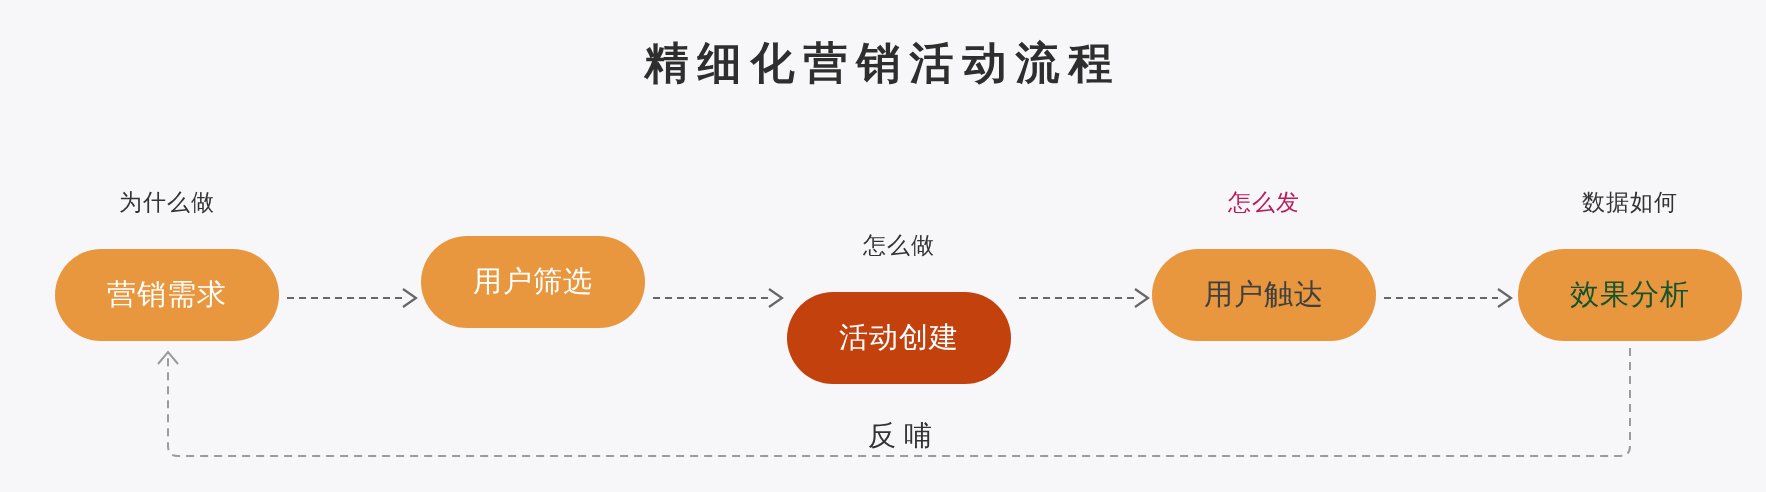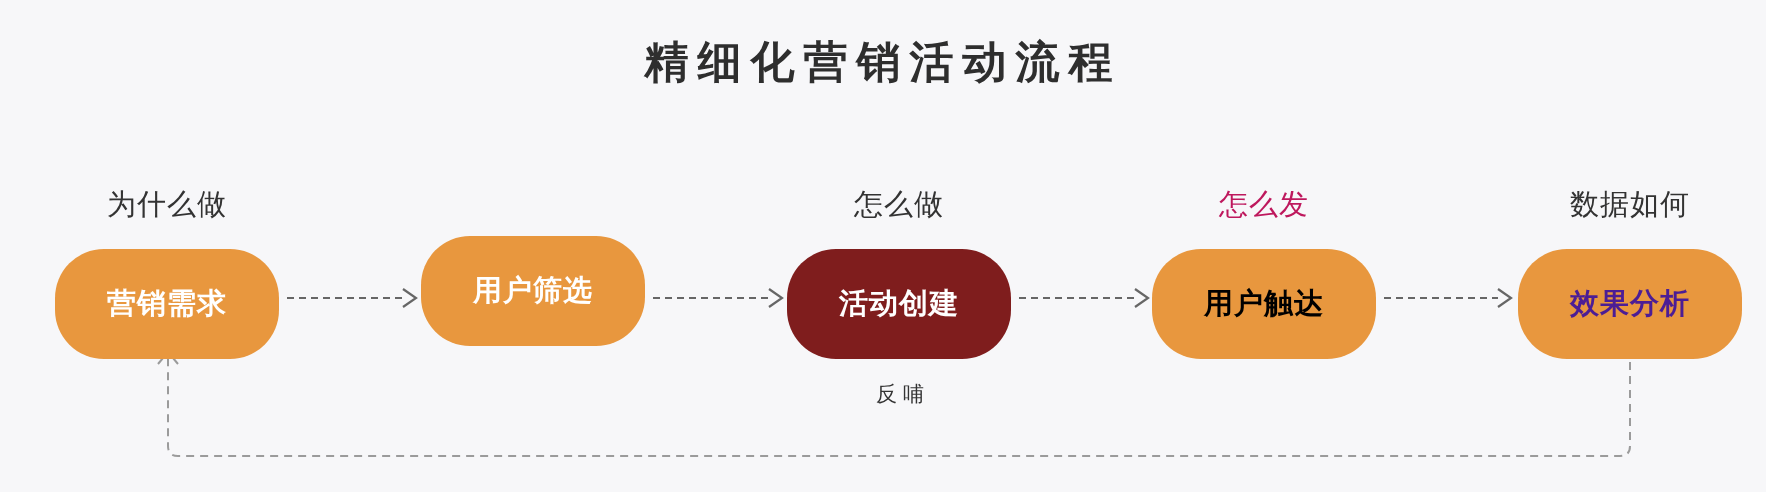--- a/index.html
+++ b/index.html
@@ -20,60 +20,61 @@
     letter-spacing:9px;
     color:#2e2e2e;
     white-space:nowrap;
   }
   .stage {
     position:absolute; top:190px;
     width:224px;
     text-align:center;
   }
   .stage .question {
-    font-size:29px; line-height:29px;
+    font-size:23px; line-height:29px;
     color:#333333;
     letter-spacing:1px;
     margin-bottom:30px;
     white-space:nowrap;
+    font-family:Liberation Mono, monospace;
   }
   .stage .pill {
-    width:224px; height:110px;
+    width:224px; height:92px;
     border-radius:49px;
     background:#e8973e;
     color:#ffffff;
-    font-size:29px; font-weight:bold;
+    font-size:29px; font-weight:normal;
     letter-spacing:1px;
     display:flex; align-items:center; justify-content:center;
     white-space:nowrap;
   }
   .s1 { left:55px; }
   .s2 { left:421px; }
-  .s3 { left:787px; }
+  .s3 { left:787px;margin-top:43px; }
   .s4 { left:1152px; }
   .s5 { left:1518px; }
   .connector-layer {
     position:absolute; top:0; left:0;
     width:1766px; height:492px;
     pointer-events:none;
   }
   .feedback-label {
-    position:absolute; top:380px; left:900px;
+    position:absolute; top:422px; left:900px;
     transform:translateX(-50%);
-    font-size:21px; line-height:28px;
+    font-size:28px; line-height:28px;
     color:#333333;
     white-space:nowrap;
   }
 </style>
 </head>
 <body>
 
 <div class="canvas">
 
-  <div class="title" style="color: rgb(46, 46, 46); font-family: Liberation Serif, serif;">精细化营销活动流程</div>
+  <div class="title" style="color: rgb(46, 46, 46);">精细化营销活动流程</div>
 
   <svg class="connector-layer" width="1766" height="492" viewBox="0 0 1766 492" xmlns="http://www.w3.org/2000/svg">
 
     <g>
       <line x1="287" y1="298" x2="403" y2="298" fill="none" stroke="#666666" stroke-width="2.2" stroke-dasharray="7 5"></line>
       <polyline points="403,289 416,298 403,307" fill="none" stroke="#666666" stroke-width="2.2"></polyline>
     </g>
     <g>
       <line x1="653" y1="298" x2="769" y2="298" fill="none" stroke="#666666" stroke-width="2.2" stroke-dasharray="7 5"></line>
       <polyline points="769,289 782,298 769,307" fill="none" stroke="#666666" stroke-width="2.2"></polyline>
@@ -97,28 +98,28 @@
     <div class="question" style="color: rgb(51, 51, 51);">为什么做</div>
     <div class="pill" style="background-color: rgb(232, 151, 62); color: rgb(255, 255, 255);">营销需求</div>
   </div>
 
   <div class="stage s2">
     <div class="pill" style="background-color: rgb(232, 151, 62); color: rgb(255, 255, 255); margin-top: 46px;">用户筛选</div>
   </div>
 
   <div class="stage s3">
     <div class="question" style="color: rgb(51, 51, 51);">怎么做</div>
-    <div class="pill" style="background-color: #7f1d1d; color: rgb(255, 255, 255);">活动创建</div>
+    <div class="pill" style="background-color: #c2410c; color: rgb(255, 255, 255);">活动创建</div>
   </div>
 
   <div class="stage s4">
     <div class="question" style="color: #be185d;">怎么发</div>
-    <div class="pill" style="background-color: rgb(232, 151, 62); color: #000000;">用户触达</div>
+    <div class="pill" style="background-color: rgb(232, 151, 62); color: #404040;">用户触达</div>
   </div>
 
   <div class="stage s5">
     <div class="question" style="color: rgb(51, 51, 51);">数据如何</div>
-    <div class="pill" style="background-color: rgb(232, 151, 62); color: #4c1d95;">效果分析</div>
+    <div class="pill" style="background-color: rgb(232, 151, 62); color: #14532d;">效果分析</div>
   </div>
 
   <div class="feedback-label" style="color: rgb(51, 51, 51);">反 哺</div>
 
 </div>
 
 </body></html>

